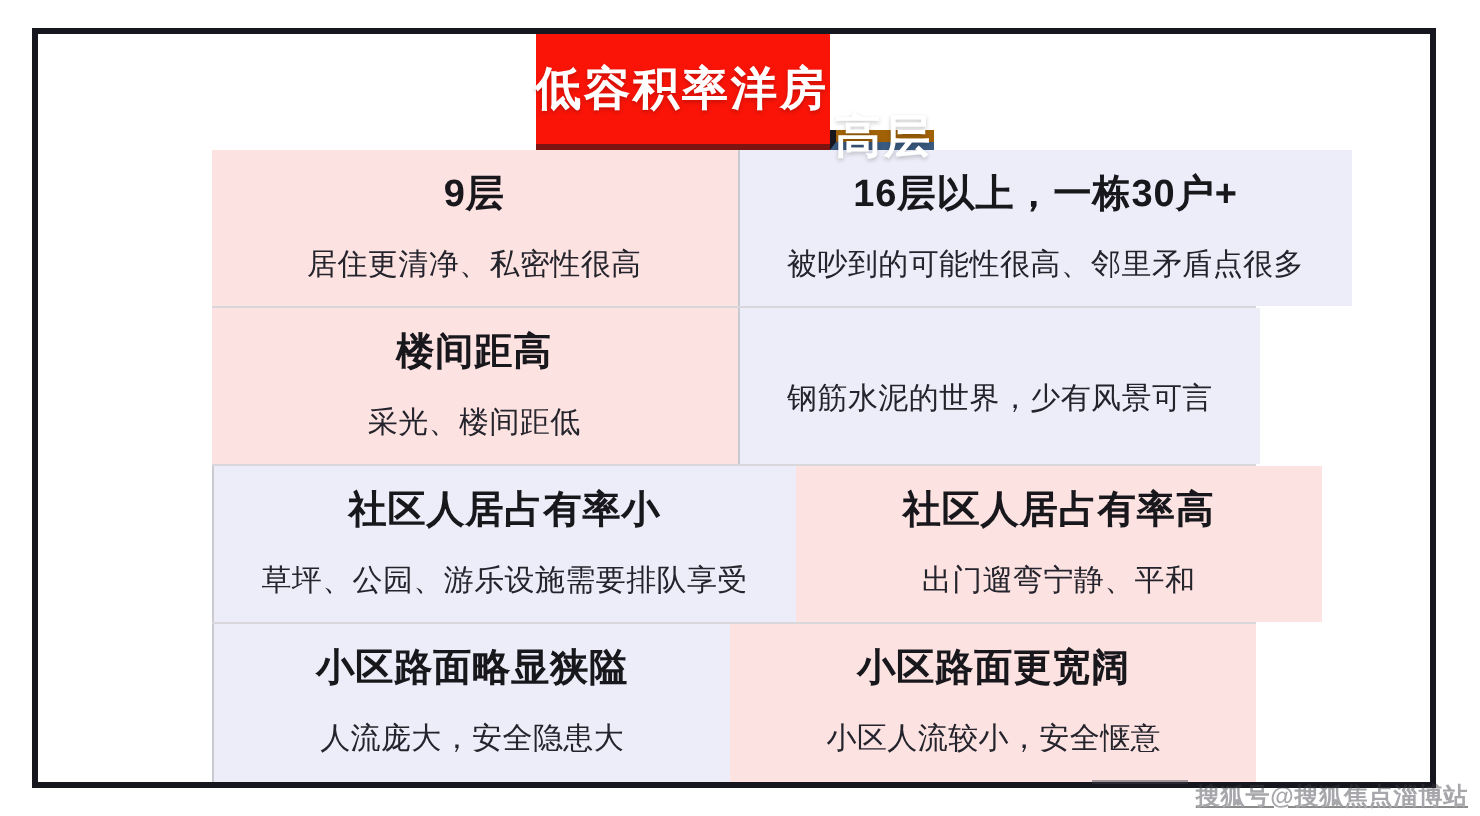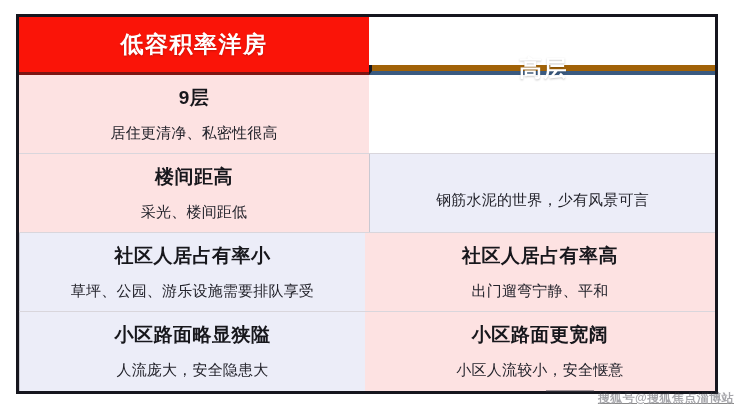--- a/index.html
+++ b/index.html
@@ -20,20 +20,21 @@
   #compare-table {
     position:absolute;
     left:16px;
     top:14px;
     width:702px;
     height:380px;
     border:3px solid #16161e;
     background:#ffffff;
     display:flex;
     flex-direction:column;
+    align-items:center;
   }
 
   
   .table-header {
     display:flex;
     height:58px;
     flex:0 0 58px;
   }
 
   .header-cell {
@@ -78,21 +79,21 @@
     display:flex;
     border-bottom:1px solid #d9d6dc;
   }
   .table-row:last-child { border-bottom:none; }
 
   .cell {
     display:flex;
     flex-direction:column;
     align-items:center;
     justify-content:center;
-    padding:4px 8px;
+    padding:4px 24px;
     text-align:center;
   }
 
   .cell.left {
     flex:0 0 50.3%;
     background:#fde2e2;
   }
 
   .cell.right {
     flex:1 1 auto;
@@ -159,20 +160,24 @@
     </div>
   </div>
 
   <div class="table-body">
 
     <div class="table-row">
       <div class="cell left">
         <span class="cell-title">9层</span>
         <span class="cell-sub">居住更清净、私密性很高</span>
       </div>
+      <div class="cell right">
+        <span class="cell-title">16层以上，一栋30户+</span>
+        <span class="cell-sub">被吵到的可能性很高、邻里矛盾点很多</span>
+      </div>
     </div>
 
     <div class="table-row">
       <div class="cell left">
         <span class="cell-title">楼间距高</span>
         <span class="cell-sub">采光、楼间距低</span>
       </div>
       <div class="cell right">
         <span class="cell-sub">钢筋水泥的世界，少有风景可言</span>
       </div>

